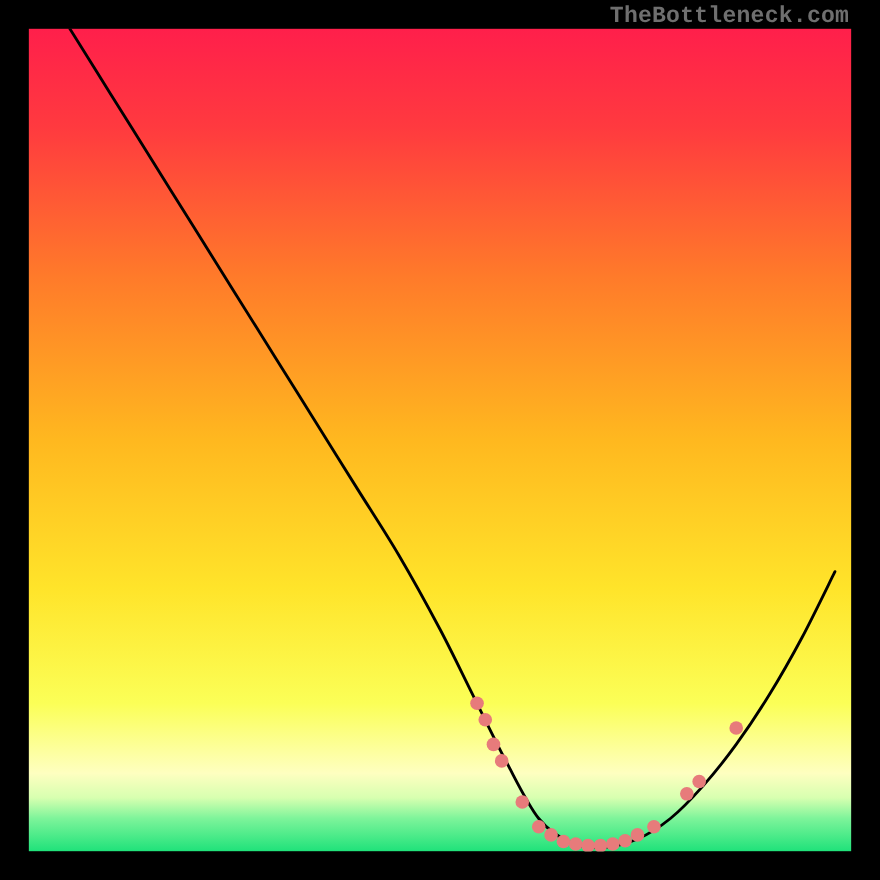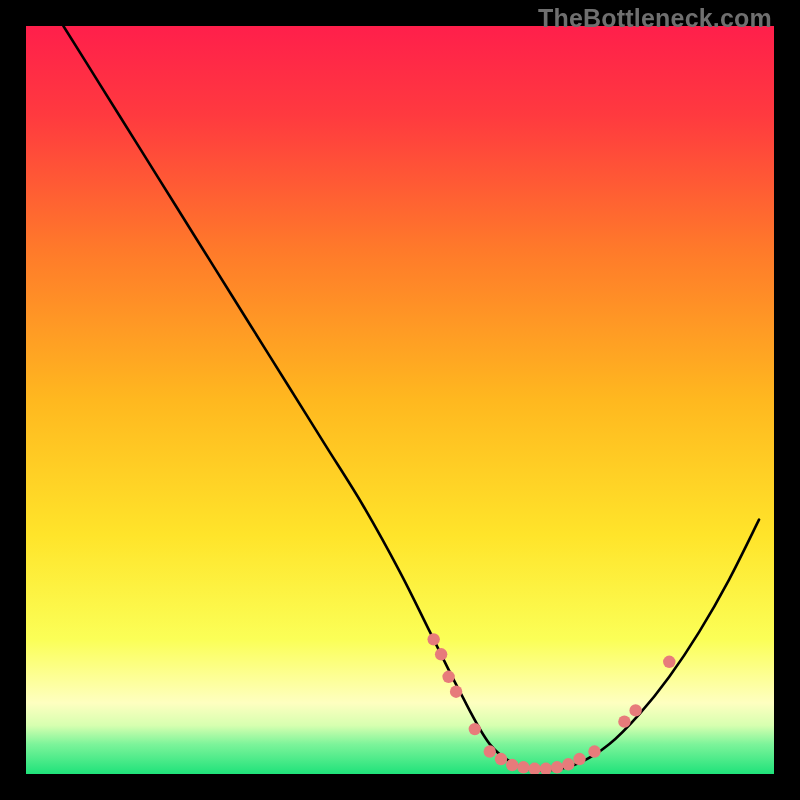--- a/index.html
+++ b/index.html
@@ -22,22 +22,22 @@
     position: absolute;
     left: 0;
     top: 0;
     width: 748px;
     height: 748px;
   }
   .watermark {
     position: absolute;
     top: 4px;
     right: 28px;
-    font-family: Liberation Sans, sans-serif;
-    font-size: 25px;
+    font-family: Liberation Mono, monospace;
+    font-size: 21px;
     font-weight: 600;
     color: #6f6f6f;
     letter-spacing: 0.2px;
   }
 </style>
 </head>
 <body>
 
 <div class="frame">
   <svg class="plot-area" viewBox="0 0 748 748" preserveAspectRatio="none">

